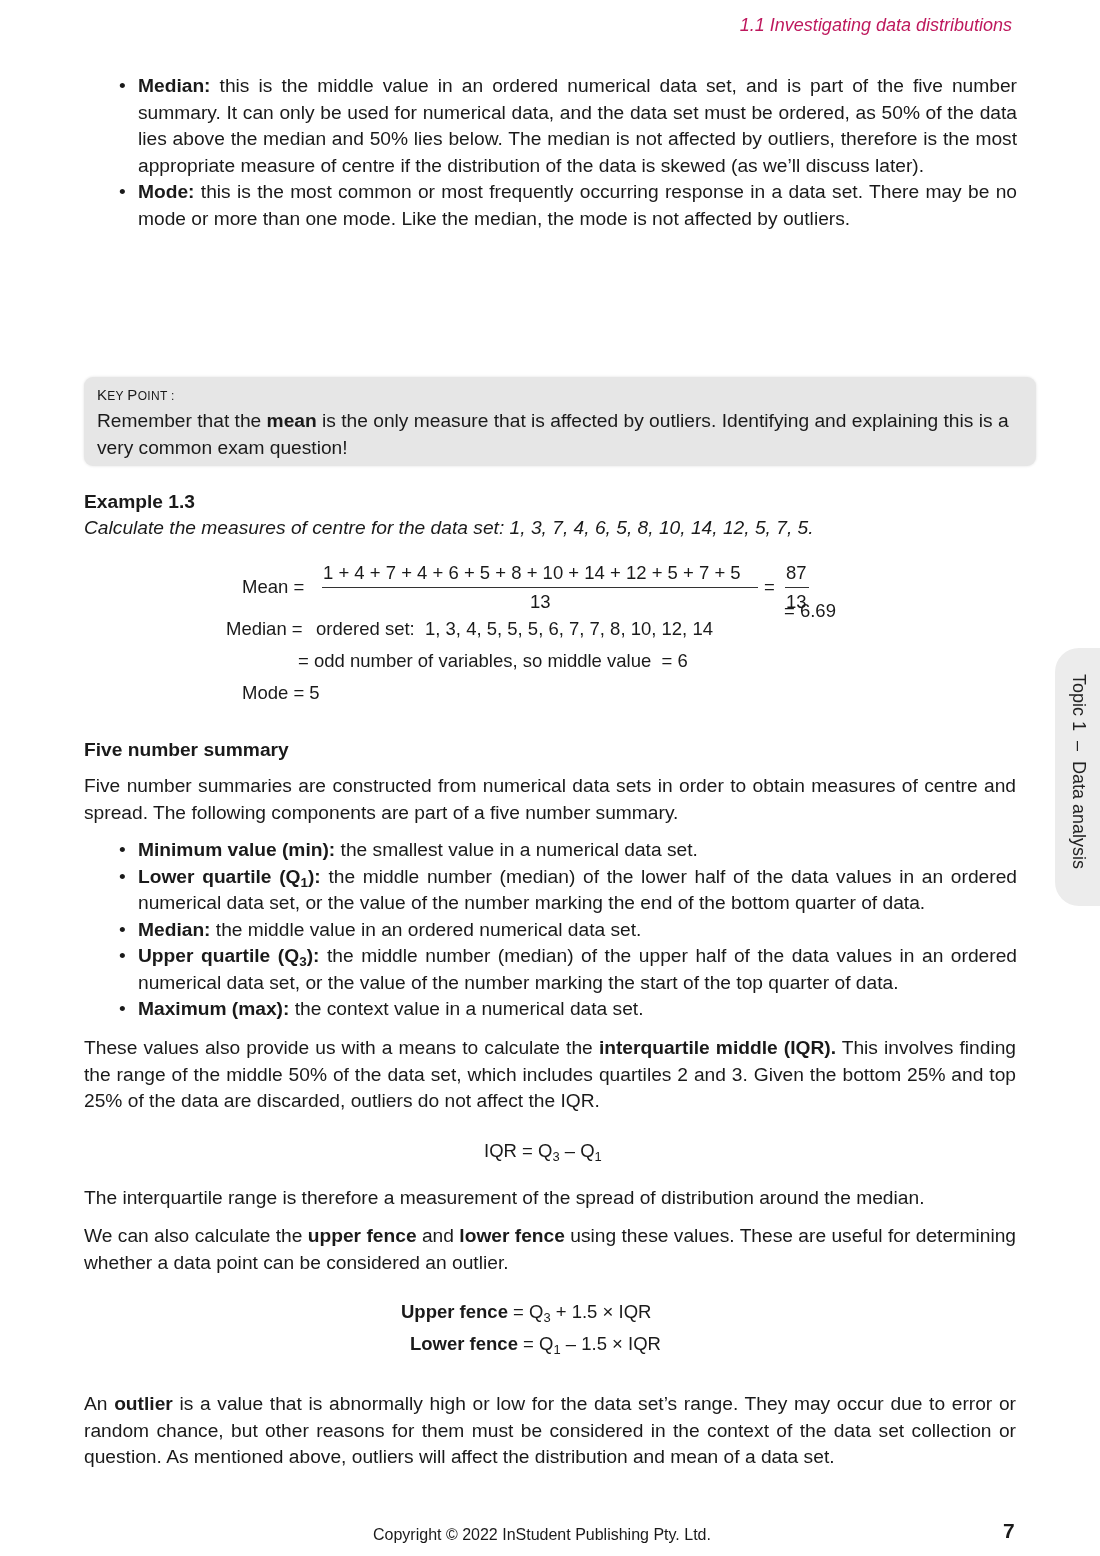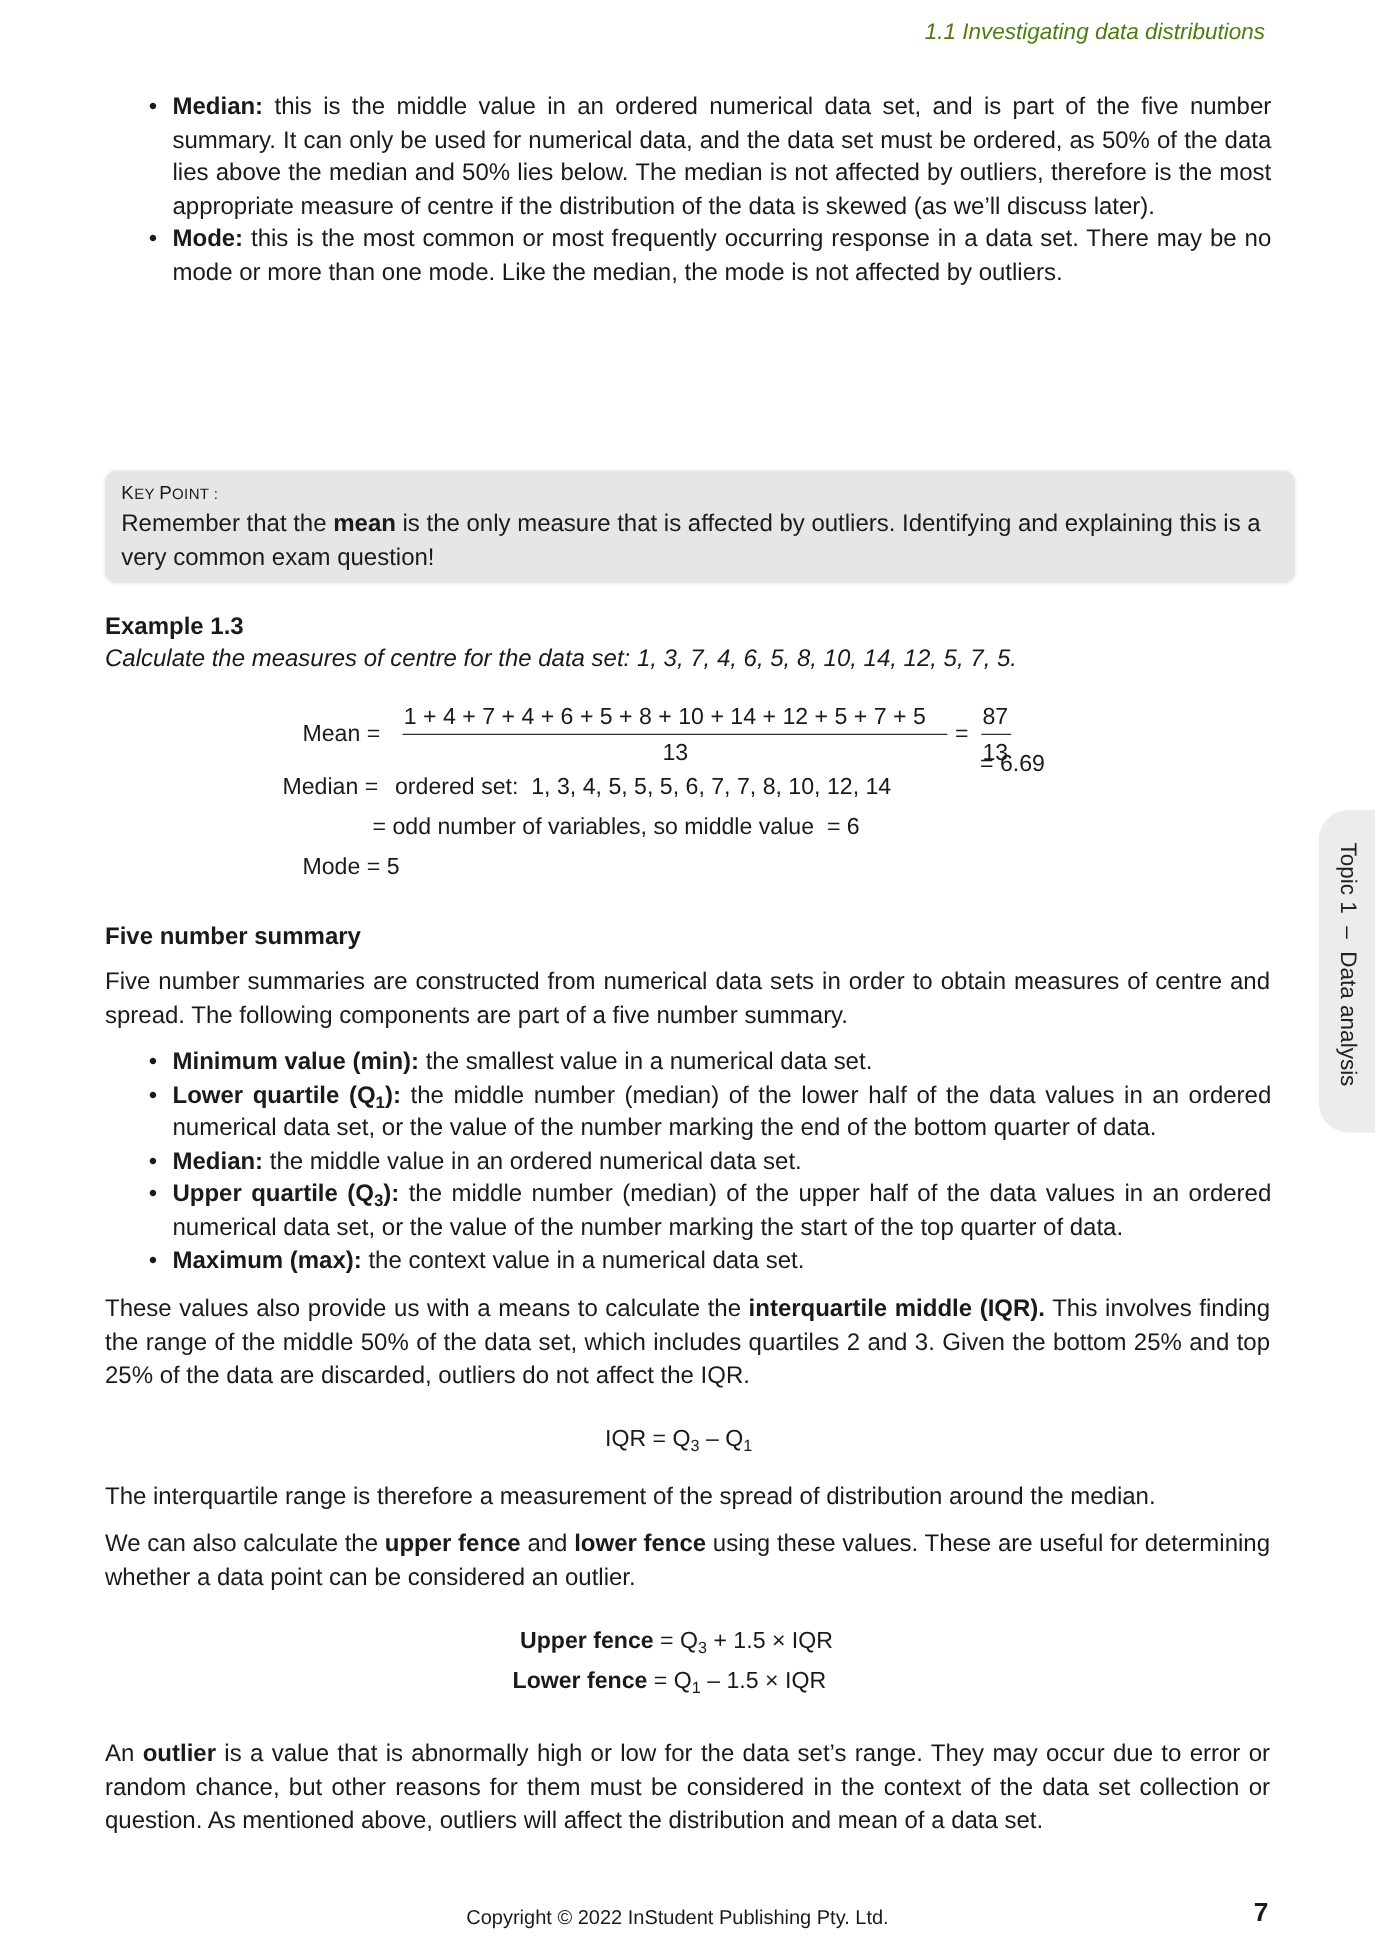--- a/index.html
+++ b/index.html
@@ -2,21 +2,21 @@
 <html><head>
 <meta charset="utf-8">
 <style>
   html, body { margin: 0; padding: 0; background: #ffffff; }
   body {
     width: 1100px; height: 1556px; position: relative; overflow: hidden;
     font-family: "Liberation Sans", sans-serif; color: #1a1a1a;
     font-size: 19.2px; line-height: 26.5px;
   }
   .abs { position: absolute; }
-  .header { top: 12px; right: 88px; font-style: italic; font-size: 18px; color: #4d7c0f; }
+  .header { top: 12px; right: 88px; font-style: italic; font-size: 18px; color: #be185d; }
   .bullets { left: 115px; width: 902px; margin: 0; padding: 0; list-style: none; }
   .bullets li { position: relative; padding-left: 23px; text-align: justify; }
   .bullets li::before { content: "•"; position: absolute; left: 4px; top: 0; }
   b, .b { font-weight: bold; }
   .keypoint {
     left: 84px; top: 377px; width: 914px; height: 82px; background: #e6e6e6;
     border-radius: 9px; padding: 7px 25px 0 13px; box-shadow: 0 0 3px rgba(0,0,0,0.12);
   }
   .kp-title { font-size: 15px; font-weight: normal; letter-spacing: 0.3px; line-height: 22px; }
   .kp-title .sc { font-size: 12px; }
@@ -85,21 +85,21 @@
 </ul>
 
 <div class="abs block" style="top:1035px;"><span>These values also provide us with a means to calculate the </span><b>interquartile middle (IQR).</b><span> This involves finding the range of the middle 50% of the data set, which includes quartiles 2 and 3. Given the bottom 25% and top 25% of the data are discarded, outliers do not affect the IQR.</span></div>
 
 <div class="abs eq" style="left:484px; top:1138px;"><span>IQR = Q</span><sub>3</sub><span> – Q</span><sub>1</sub></div>
 
 <div class="abs block" style="top:1185px;">The interquartile range is therefore a measurement of the spread of distribution around the median.</div>
 
 <div class="abs block" style="top:1223px;"><span>We can also calculate the </span><b>upper fence</b><span> and </span><b>lower fence</b><span> using these values.  These are useful for determining whether a data point can be considered an outlier.</span></div>
 
-<div class="abs eq" style="left:416px; top:1299px;"><b>Upper fence</b><span style="white-space:pre;"> = Q</span><sub>3</sub><span> + 1.5 × IQR</span></div>
+<div class="abs eq" style="left:401px; top:1299px;"><b>Upper fence</b><span style="white-space:pre;"> = Q</span><sub>3</sub><span> + 1.5 × IQR</span></div>
 <div class="abs eq" style="left:410px; top:1331px;"><b>Lower fence</b><span style="white-space:pre;"> = Q</span><sub>1</sub><span> – 1.5 × IQR</span></div>
 
 <div class="abs block" style="top:1391px;"><span>An </span><b>outlier</b><span> is a value that is abnormally high or low for the data set’s range. They may occur due to error or random chance, but other reasons for them must be considered in the context of the data set collection or question.  As mentioned above, outliers will affect the distribution and mean of a data set.</span></div>
 
 <div class="abs side-tab">
   <span class="side-text" style="white-space:pre;">Topic 1  –  Data analysis</span>
 </div>
 
 <div class="abs footer">Copyright ©  2022 InStudent Publishing Pty. Ltd.</div>
 <div class="abs pagenum">7</div>

